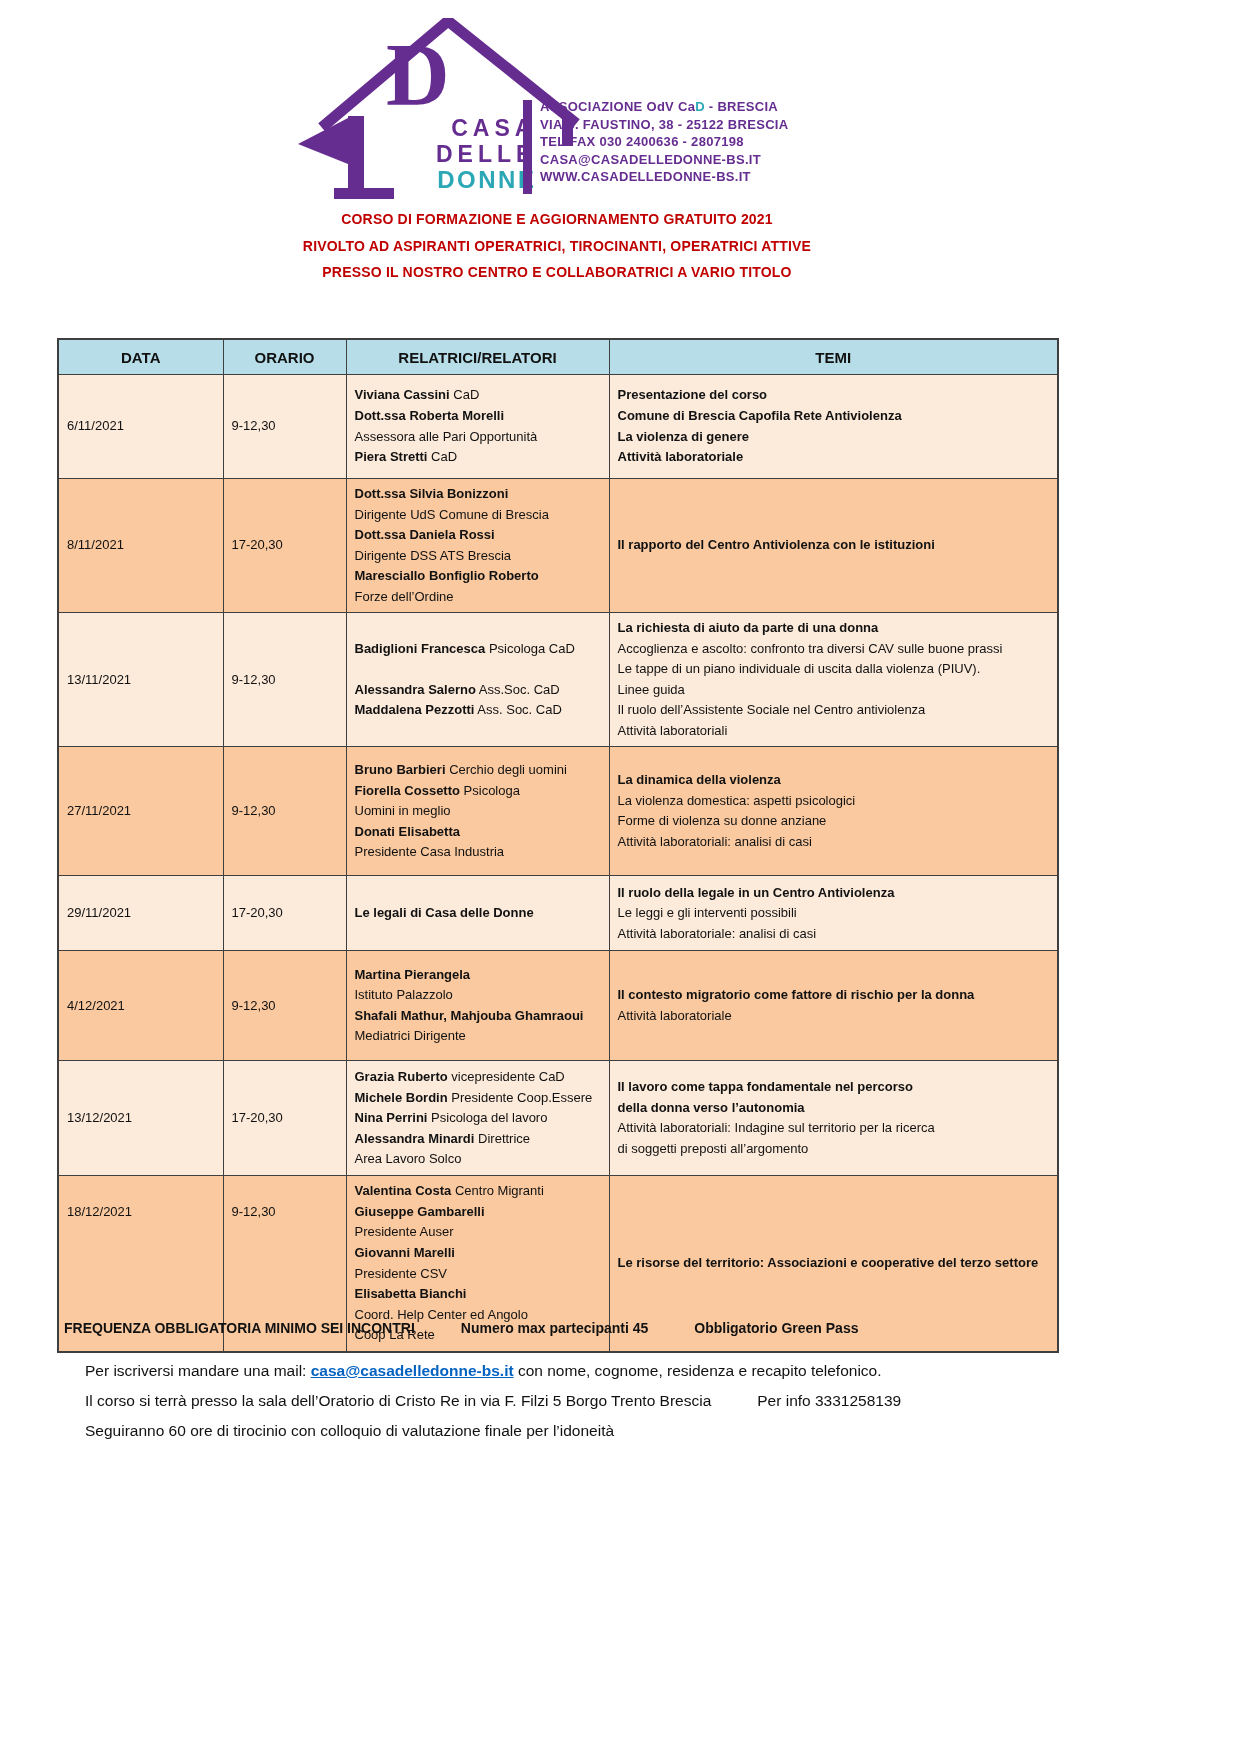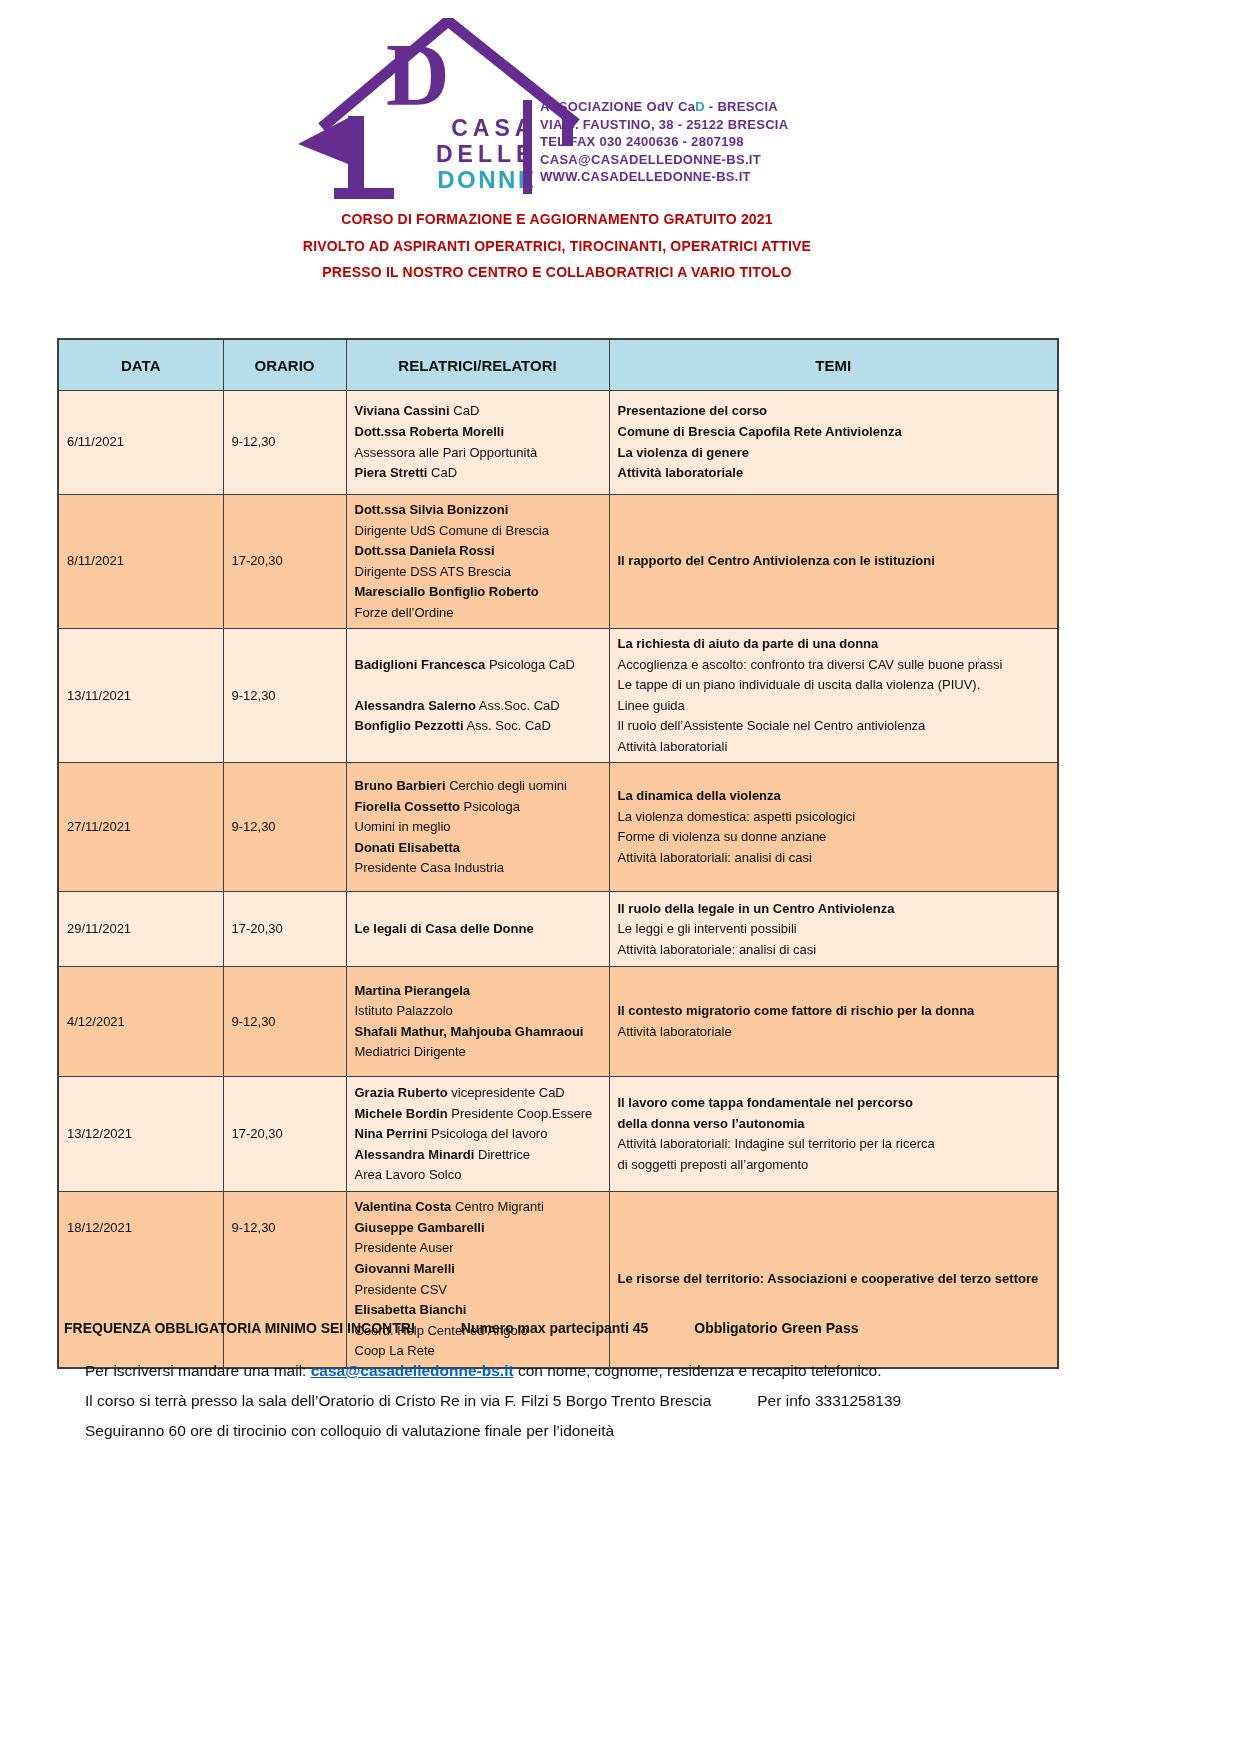--- a/index.html
+++ b/index.html
@@ -20,21 +20,21 @@
   .org-bar{position:absolute;left:233px;top:82px;width:9px;height:94px;background:var(--purple);}
   .org-block{position:absolute;left:250px;top:80px;font-weight:bold;font-size:13px;
     line-height:17.5px;color:var(--purple);letter-spacing:0.3px;white-space:nowrap;}
   
   .titles{position:absolute;left:57px;top:206px;width:1000px;text-align:center;
     color:var(--red);font-weight:bold;font-size:14px;line-height:26.5px;letter-spacing:0.2px;}
   
   .tbl{position:absolute;left:57px;top:338px;width:1000px;border-collapse:collapse;
     table-layout:fixed;border:2px solid var(--border);}
   .tbl th{background:var(--hdr);border:1px solid var(--border);font-size:15px;
-    font-weight:bold;height:30px;padding:10px;color:#111;}
+    font-weight:bold;height:30px;padding:2px;color:#111;}
   .tbl td{border:1px solid var(--border);text-align:left;vertical-align:middle;
     font-size:13px;line-height:1.58;padding:5px 8px;color:#111;}
   .tbl tbody tr:nth-child(odd){background:var(--rowl);}
   .tbl tbody tr:nth-child(even){background:var(--rowd);}
   .tbl tbody tr:nth-child(1){height:104px;}
   .tbl tbody tr:nth-child(2){height:128px;}
   .tbl tbody tr:nth-child(3){height:126px;}
   .tbl tbody tr:nth-child(4){height:129px;}
   .tbl tbody tr:nth-child(5){height:75px;}
   .tbl tbody tr:nth-child(6){height:110px;}
@@ -136,21 +136,21 @@
             <div><span class="b">Il rapporto del Centro Antiviolenza con le istituzioni</span></div>
           </td>
         </tr>
         <tr>
           <td>13/11/2021</td>
           <td>9-12,30</td>
           <td>
             <div><span class="b">Badiglioni Francesca</span><span> Psicologa CaD</span></div>
             <div>&nbsp;</div>
             <div><span class="b">Alessandra Salerno</span><span> Ass.Soc. CaD</span></div>
-            <div><span class="b">Bonfiglio Pezzotti</span><span> Ass. Soc. CaD</span></div>
+            <div><span class="b">Maddalena Pezzotti</span><span> Ass. Soc. CaD</span></div>
           </td>
           <td>
             <div><span class="b">La richiesta di aiuto da parte di una donna</span></div>
             <div><span>Accoglienza e ascolto: confronto tra diversi CAV sulle buone prassi</span></div>
             <div><span>Le tappe di un piano individuale di uscita dalla violenza (PIUV).</span></div>
             <div><span>Linee guida</span></div>
             <div><span>Il ruolo dell’Assistente Sociale nel Centro antiviolenza</span></div>
             <div><span>Attività laboratoriali</span></div>
           </td>
         </tr>

